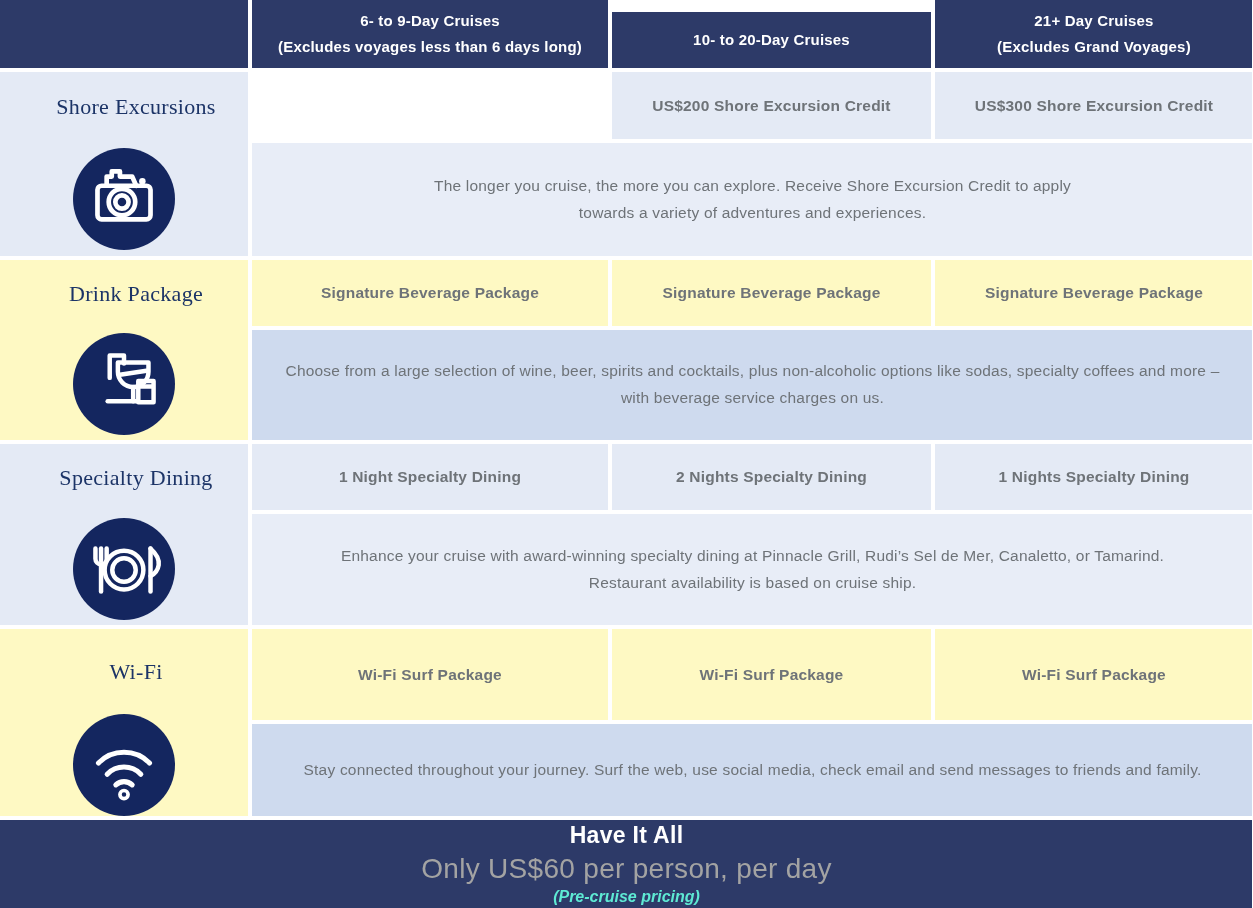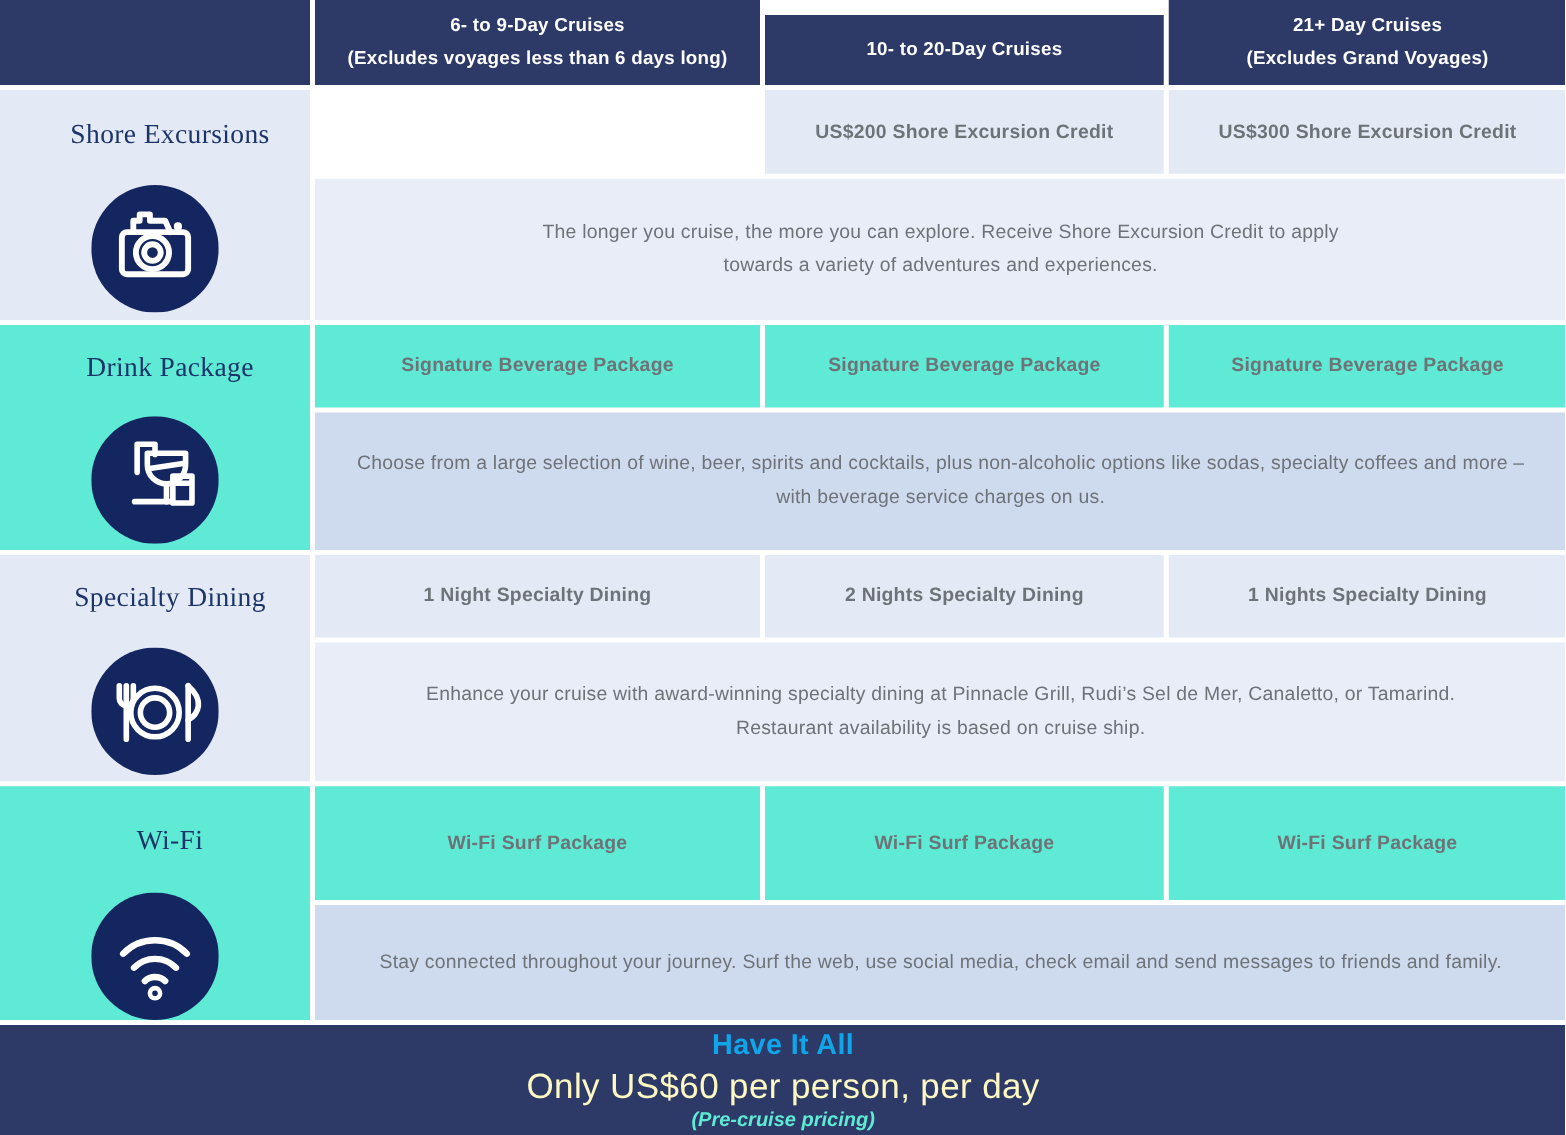--- a/index.html
+++ b/index.html
@@ -17,21 +17,21 @@
   .hdr{display:flex;flex-direction:column;align-items:center;justify-content:center;
        color:#ffffff;font-size:15px;font-weight:700;letter-spacing:.2px;text-align:center;line-height:1.75;}
   .hdr-spacer{grid-row:1;grid-column:1;}
   .hdr-c1{grid-row:1;grid-column:2;}
   .hdr-c2{grid-row:1;grid-column:3;margin-top:12px;}
   .hdr-c3{grid-row:1;grid-column:4;}
 
   
   .light-cell{background:#e4eaf5;}
   .light-desc{background:#e8edf7;}
-  .dark-cell{background:#5eead4;}
+  .dark-cell{background:#fef9c3;}
   .dark-desc{background:#cedaee;}
 
   .left-cell{grid-column:1;display:flex;flex-direction:column;align-items:stretch;}
   .sec0-left{grid-row:2/4;}
   .sec1-left{grid-row:4/6;}
   .sec2-left{grid-row:6/8;}
   .sec3-left{grid-row:8/10;}
   .label-zone{display:flex;align-items:center;justify-content:center;padding-left:24px;}
   .sec0-left .label-zone{height:69px;}
   .sec1-left .label-zone{height:68px;}
@@ -42,22 +42,22 @@
 
   .value-cell{display:flex;align-items:center;justify-content:center;text-align:center;
               font-size:15.5px;font-weight:700;color:#6e7378;letter-spacing:.2px;}
   .desc-cell{grid-column:2/5;display:flex;flex-direction:column;align-items:center;justify-content:center;
              text-align:left;font-size:15.5px;color:#6e7378;line-height:1.72;letter-spacing:.2px;}
   .r2{grid-row:2;} .r3{grid-row:3;} .r4{grid-row:4;} .r5{grid-row:5;}
   .r6{grid-row:6;} .r7{grid-row:7;} .r8{grid-row:8;} .r9{grid-row:9;}
   .c2{grid-column:2;} .c3{grid-column:3;} .c4{grid-column:4;}
 
   .footer{grid-row:10;grid-column:1/5;display:flex;flex-direction:column;align-items:center;justify-content:center;line-height:1.25;}
-  .footer-title{color:#0ea5e9;font-size:23px;font-weight:700;letter-spacing:.3px;}
-  .footer-price{color:#fef9c3;font-size:28px;letter-spacing:.3px;margin-top:1px;}
+  .footer-title{color:#ffffff;font-size:23px;font-weight:700;letter-spacing:.3px;}
+  .footer-price{color:#a3a3a3;font-size:28px;letter-spacing:.3px;margin-top:1px;}
   .footer-note{color:#5eead4;font-size:16px;font-weight:700;font-style:italic;margin-top:1px;}
 
   .icon-svg{display:block;}
 </style>
 </head>
 <body>
 
 <div class="grid">
 
   <div class="navy hdr-spacer"></div>

